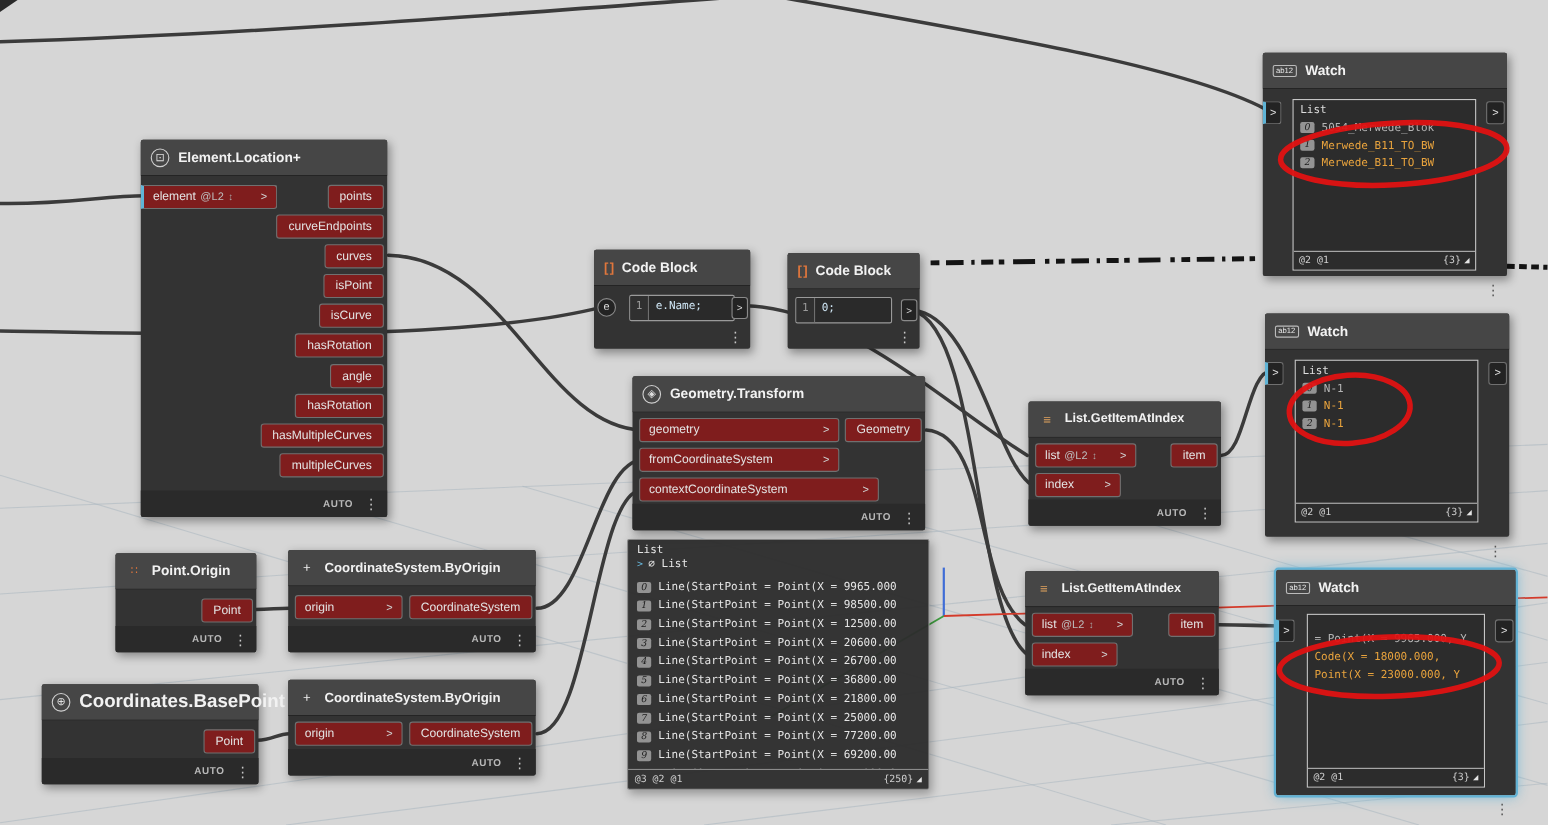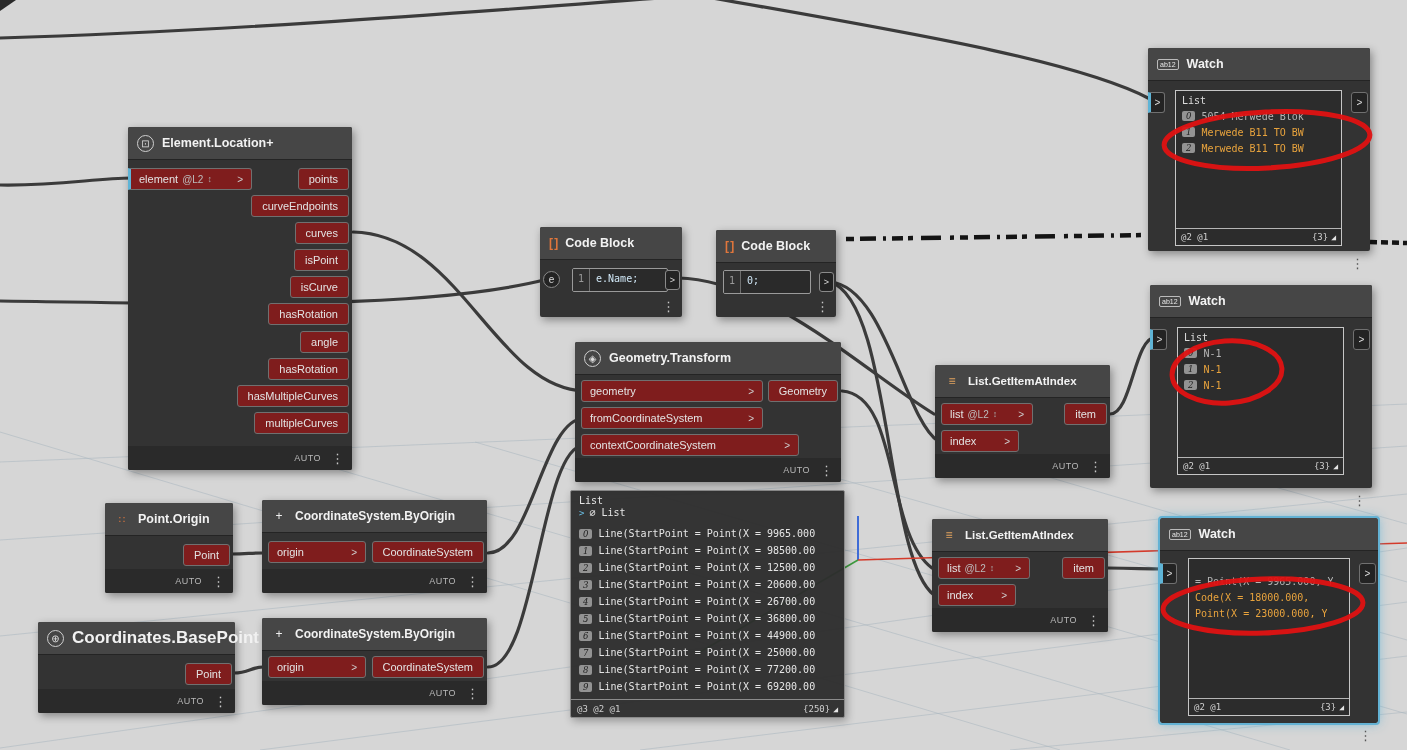--- a/index.html
+++ b/index.html
@@ -10,21 +10,21 @@
   #wire-layer{z-index:1}
   #annot-layer{z-index:6}
   .node{position:absolute;z-index:3;background:#333;border-radius:2px;box-shadow:2px 3px 9px rgba(0,0,0,.38);color:#e8e8e8}
   .node.selected{outline:2px solid #63b2d4;box-shadow:0 0 12px rgba(99,178,212,.9)}
   .nh{height:33px;background:#464646;display:flex;align-items:center;gap:8px;padding:0 9px;color:#f2f2f2;font-size:12.5px;font-weight:bold;border-bottom:1px solid #242424;border-radius:2px 2px 0 0;white-space:nowrap}
   .nh-circle{width:17px;height:17px;border:1.5px solid #cfcfcf;border-radius:50%;display:flex;align-items:center;justify-content:center;font-size:10px;color:#ddd;flex:none;font-weight:normal}
   .nh-sq{width:16px;height:15px;display:flex;align-items:center;justify-content:center;font-size:12px;color:#e0a35f;flex:none;font-weight:normal}
   .cb-icon{color:#e0763c;font-weight:bold;font-size:12px;letter-spacing:-1px}
   .watch-icon{font-size:7px;color:#e8e8e8;border:1px solid #bbb;border-radius:2px;padding:1px 2px;font-weight:normal;flex:none}
   .nfoot{position:absolute;left:0;right:0;bottom:0;height:24px;background:#2a2a2a;display:flex;align-items:center;justify-content:flex-end;gap:10px;padding:0 8px;border-radius:0 0 2px 2px}
-  .auto{color:#b8b8b8;font-size:9px;font-weight:normal;letter-spacing:.5px}
+  .auto{color:#b8b8b8;font-size:9px;font-weight:bold;letter-spacing:.5px}
   .kebab{color:#c8c8c8;font-size:13px;line-height:1;cursor:pointer}
   .kebab-below{position:absolute;top:100%;right:6px;margin-top:5px;color:#555;font-size:13px;z-index:3;cursor:pointer}
   .port{position:absolute;background:#7f1d1d;border:1px solid #707070;color:#e3e3e3;font-size:11px;display:flex;align-items:center;gap:4px;height:22px;padding:0 8px;border-radius:3px;white-space:nowrap}
   .port.in{left:6px}
   .port.in.flush{left:0;border-left:3px solid #5fb4d6;border-radius:0 3px 3px 0}
   .port.out{right:3px;justify-content:center;padding:0 10px}
   .arr{margin-left:auto;color:#cfcfcf;font-size:10px}
   .lvl{color:#bdbdbd;font-size:10px}
   .updn{font-size:9px;color:#a8a8a8}
   .sideport{position:absolute;width:17px;height:21px;background:#232323;border:1px solid #707070;color:#ddd;display:flex;align-items:center;justify-content:center;font-size:10px;border-radius:3px}
@@ -442,21 +442,21 @@
     <div class="pv-row">
         <span class="chip">4</span>
         <span class="wtext">Line(StartPoint = Point(X = 26700.00</span>
       </div>
     <div class="pv-row">
         <span class="chip">5</span>
         <span class="wtext">Line(StartPoint = Point(X = 36800.00</span>
       </div>
     <div class="pv-row">
         <span class="chip">6</span>
-        <span class="wtext">Line(StartPoint = Point(X = 44900.00</span>
+        <span class="wtext">Line(StartPoint = Point(X = 21800.00</span>
       </div>
     <div class="pv-row">
         <span class="chip">7</span>
         <span class="wtext">Line(StartPoint = Point(X = 25000.00</span>
       </div>
     <div class="pv-row">
         <span class="chip">8</span>
         <span class="wtext">Line(StartPoint = Point(X = 77200.00</span>
       </div>
     <div class="pv-row">

